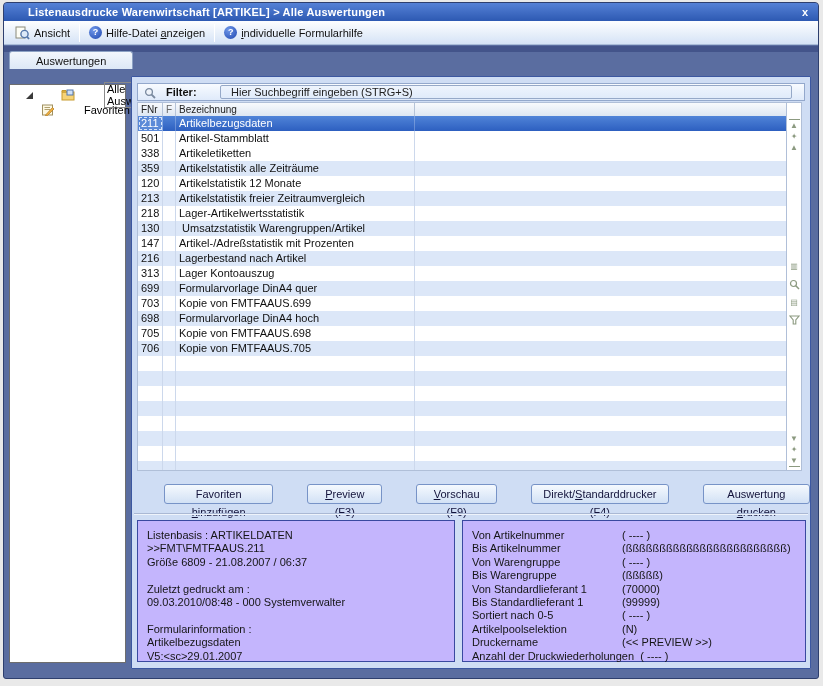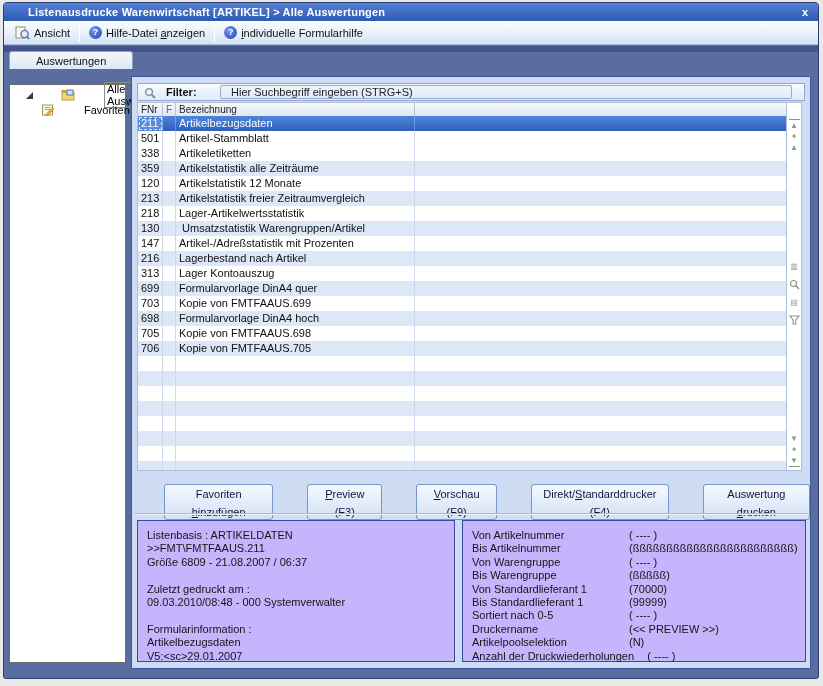--- a/index.html
+++ b/index.html
@@ -74,32 +74,32 @@
   .rail-ico.bar-top { border-top:1px solid #8c9a80; margin-top:2px; }
   .rail-ico.bar-bot { border-bottom:1px solid #8c9a80; }
   .rail-spacer { flex:1; }
   .rail-mid { display:flex; flex-direction:column; gap:7px; align-items:center; }
   .colchooser { position:absolute; left:657px; top:27px; width:12px; height:11px; }
   .colchooser .r1,.colchooser .r2 { position:absolute; width:8px; height:7px; background:#f4f7fb; border:1px solid #7a8aa0; }
   .colchooser .r1 { left:3px; top:0; } .colchooser .r2 { left:0; top:3px; }
 
   
   .btnrow { position:absolute; left:5px; top:407px; display:flex; gap:7px; }
-  .btn { height:36px; padding:0 10px; font-family:"Liberation Sans",sans-serif; font-size:11px; color:#12123a;
+  .btn { height:20px; padding:0 10px; font-family:"Liberation Sans",sans-serif; font-size:11px; color:#12123a;
          background:linear-gradient(#f5f9fe,#d2e1f5); border:1px solid #7793c7; border-radius:3px; line-height:18px;margin-left:27px; }
 
   .divider { position:absolute; left:2px; top:436px; width:674px; height:0;
              border-top:1px solid #aab8d4; border-bottom:1px solid #eef3fb; }
 
   
   .info { position:absolute; top:443px; height:142px; background:#c4b5fd; border:1px solid #3a49a0;
           font-size:11px; color:#151515; padding:8px 0 0 9px; line-height:13.4px; }
   .info-left { left:5px; width:318px; }
   .info-right { left:330px; width:344px; }
-  .ir-row { display:flex;gap:7px; }
+  .ir-row { display:flex; }
   .ir-label { width:150px; flex:0 0 auto; white-space:pre; }
   .ir-value { white-space:pre; }
   .il-line { white-space:pre; }
 
   svg { display:block; }
 </style>
 </head>
 <body>
 
 <div id="stage">
@@ -409,28 +409,28 @@
   </div>
           <div class="ir-row">
     <span class="ir-label">Bis Standardlieferant 1</span>
     <span class="ir-value">(99999)</span>
   </div>
           <div class="ir-row">
     <span class="ir-label">Sortiert nach 0-5</span>
     <span class="ir-value">( ---- )</span>
   </div>
           <div class="ir-row">
+    <span class="ir-label">Artikelpoolselektion</span>
+    <span class="ir-value">(N)</span>
+  </div>
+          <div class="ir-row">
     <span class="ir-label">Druckername</span>
     <span class="ir-value">(&lt;&lt; PREVIEW &gt;&gt;)</span>
   </div>
           <div class="ir-row">
-    <span class="ir-label">Artikelpoolselektion</span>
-    <span class="ir-value">(N)</span>
-  </div>
-          <div class="ir-row">
     <span class="ir-label">Anzahl der Druckwiederholungen</span>
     <span class="ir-value">      ( ---- )</span>
   </div>
         </div>
 
     </div>
   </div>
 </div>
 
 </body></html>

